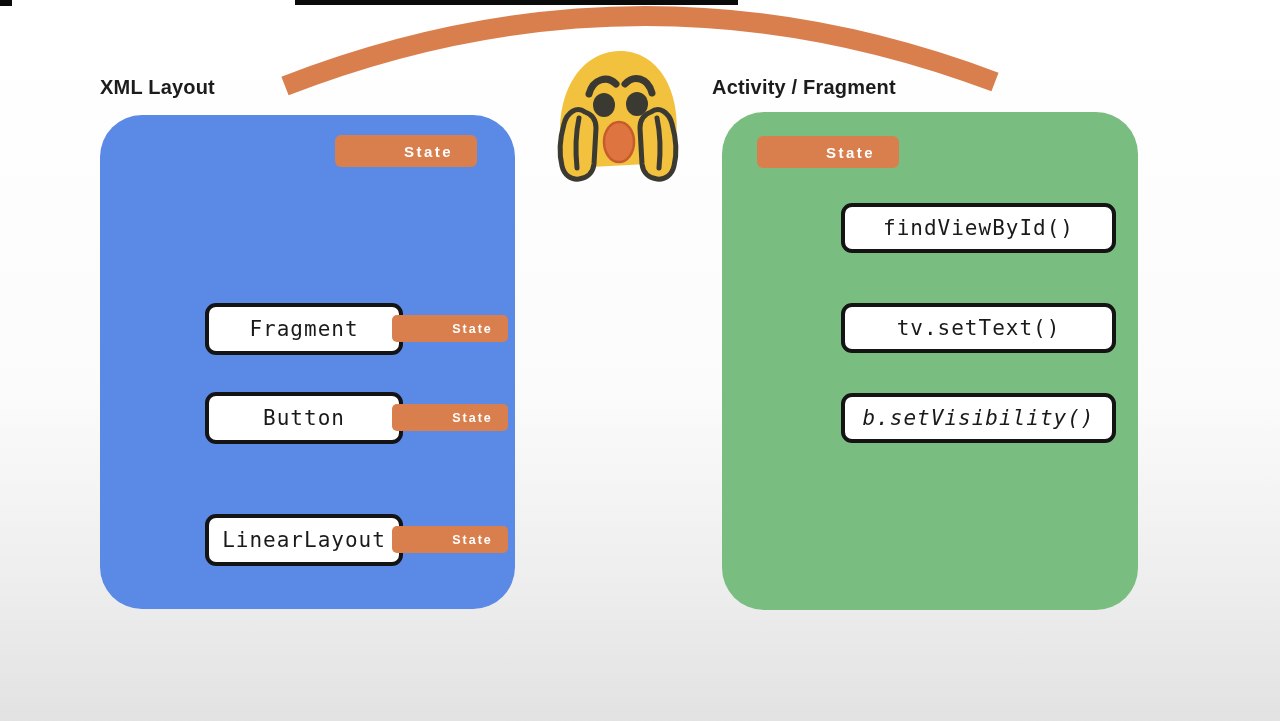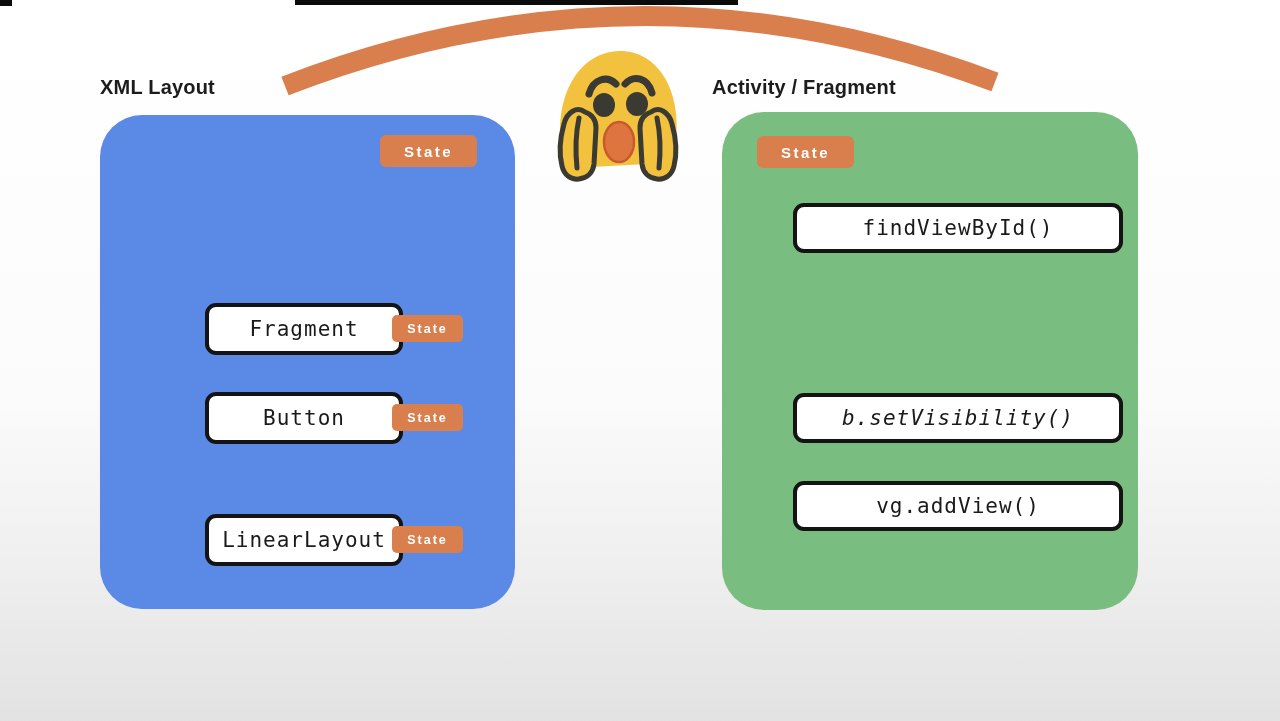--- a/index.html
+++ b/index.html
@@ -14,35 +14,35 @@
     position:absolute;top:76px;font-size:20px;font-weight:700;
     color:var(--title-text,#1c1c1c);letter-spacing:.2px;white-space:nowrap;
   }
   .panel{position:absolute;border-radius:42px;}
   .panel-blue{left:100px;top:115px;width:415px;height:494px;background:var(--blue-panel,#5B89E6);}
   .panel-green{left:722px;top:112px;width:416px;height:498px;background:var(--green-panel,#79BE80);}
   .badge{
     position:absolute;background:var(--orange-accent,#D97F4E);
     color:var(--badge-text,#fff);font-weight:700;border-radius:6px;
     display:flex;align-items:center;justify-content:center;
-    white-space:nowrap;letter-spacing:2.5px;
+    white-space:nowrap;letter-spacing:2.5px;padding-left:45px;
   }
   .badge-lg{width:97px;height:32px;font-size:15px;}
   .badge-blue{right:38px;top:20px;}
   .badge-green{left:35px;top:24px;}
   .widget-row{position:absolute;}
   .widget-box{
     position:relative;box-sizing:border-box;background:var(--box-bg,#fff);
     border:4px solid var(--box-border,#141414);border-radius:11px;
     display:flex;align-items:center;justify-content:center;
     font-family:"DejaVu Sans Mono", monospace;
     font-size:21px;color:#1a1a1a;letter-spacing:1px;z-index:1;
   }
   .box-l{width:198px;height:52px;}
-  .box-r{width:330px;height:50px;}
+  .box-r{width:275px;height:50px;margin-left:48px;}
   .badge-sm{width:71px;height:27px;font-size:12.5px;border-radius:5px;letter-spacing:2px;z-index:2;}
   .badge-item{left:187px;top:12px;}
   .arc-svg,.emoji-svg{position:absolute;pointer-events:none;}
   .arc-svg{left:0;top:0;}
   .emoji-svg{left:549px;top:42px;}
 </style>
 </head>
 <body>
 
 <div class="artifact" style="left:0;top:0;width:12px;height:6px;"></div>
@@ -99,25 +99,25 @@
 
 <div class="panel panel-green">
   <div class="badge badge-lg badge-green">State</div>
 
   <div class="widget-row" style="left:71px;top:91px;">
     <div class="widget-box box-r">
       <span>findViewById()</span>
     </div>
   </div>
 
+  <div class="widget-row" style="left:71px;top:191px;">
+    <div class="widget-box box-r">
+      <span>tv.setText()</span>
+    </div>
+  </div>
 
   <div class="widget-row" style="left:71px;top:281px;font-style:italic;">
     <div class="widget-box box-r">
       <span>b.setVisibility()</span>
     </div>
   </div>
 
-  <div class="widget-row" style="left:71px;top:369px;">
-    <div class="widget-box box-r">
-      <span>vg.addView()</span>
-    </div>
-  </div>
 </div>
 
 </body></html>

